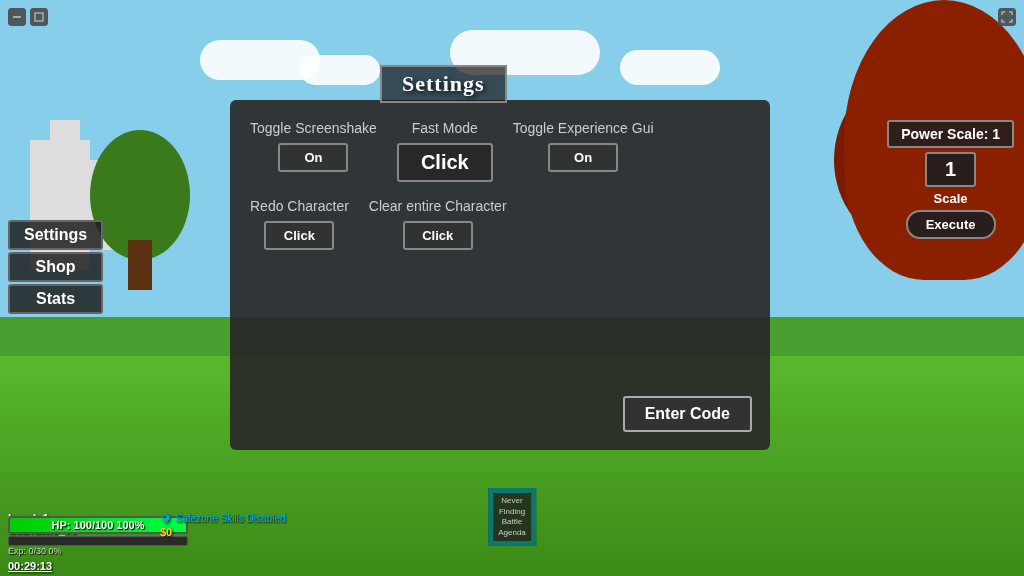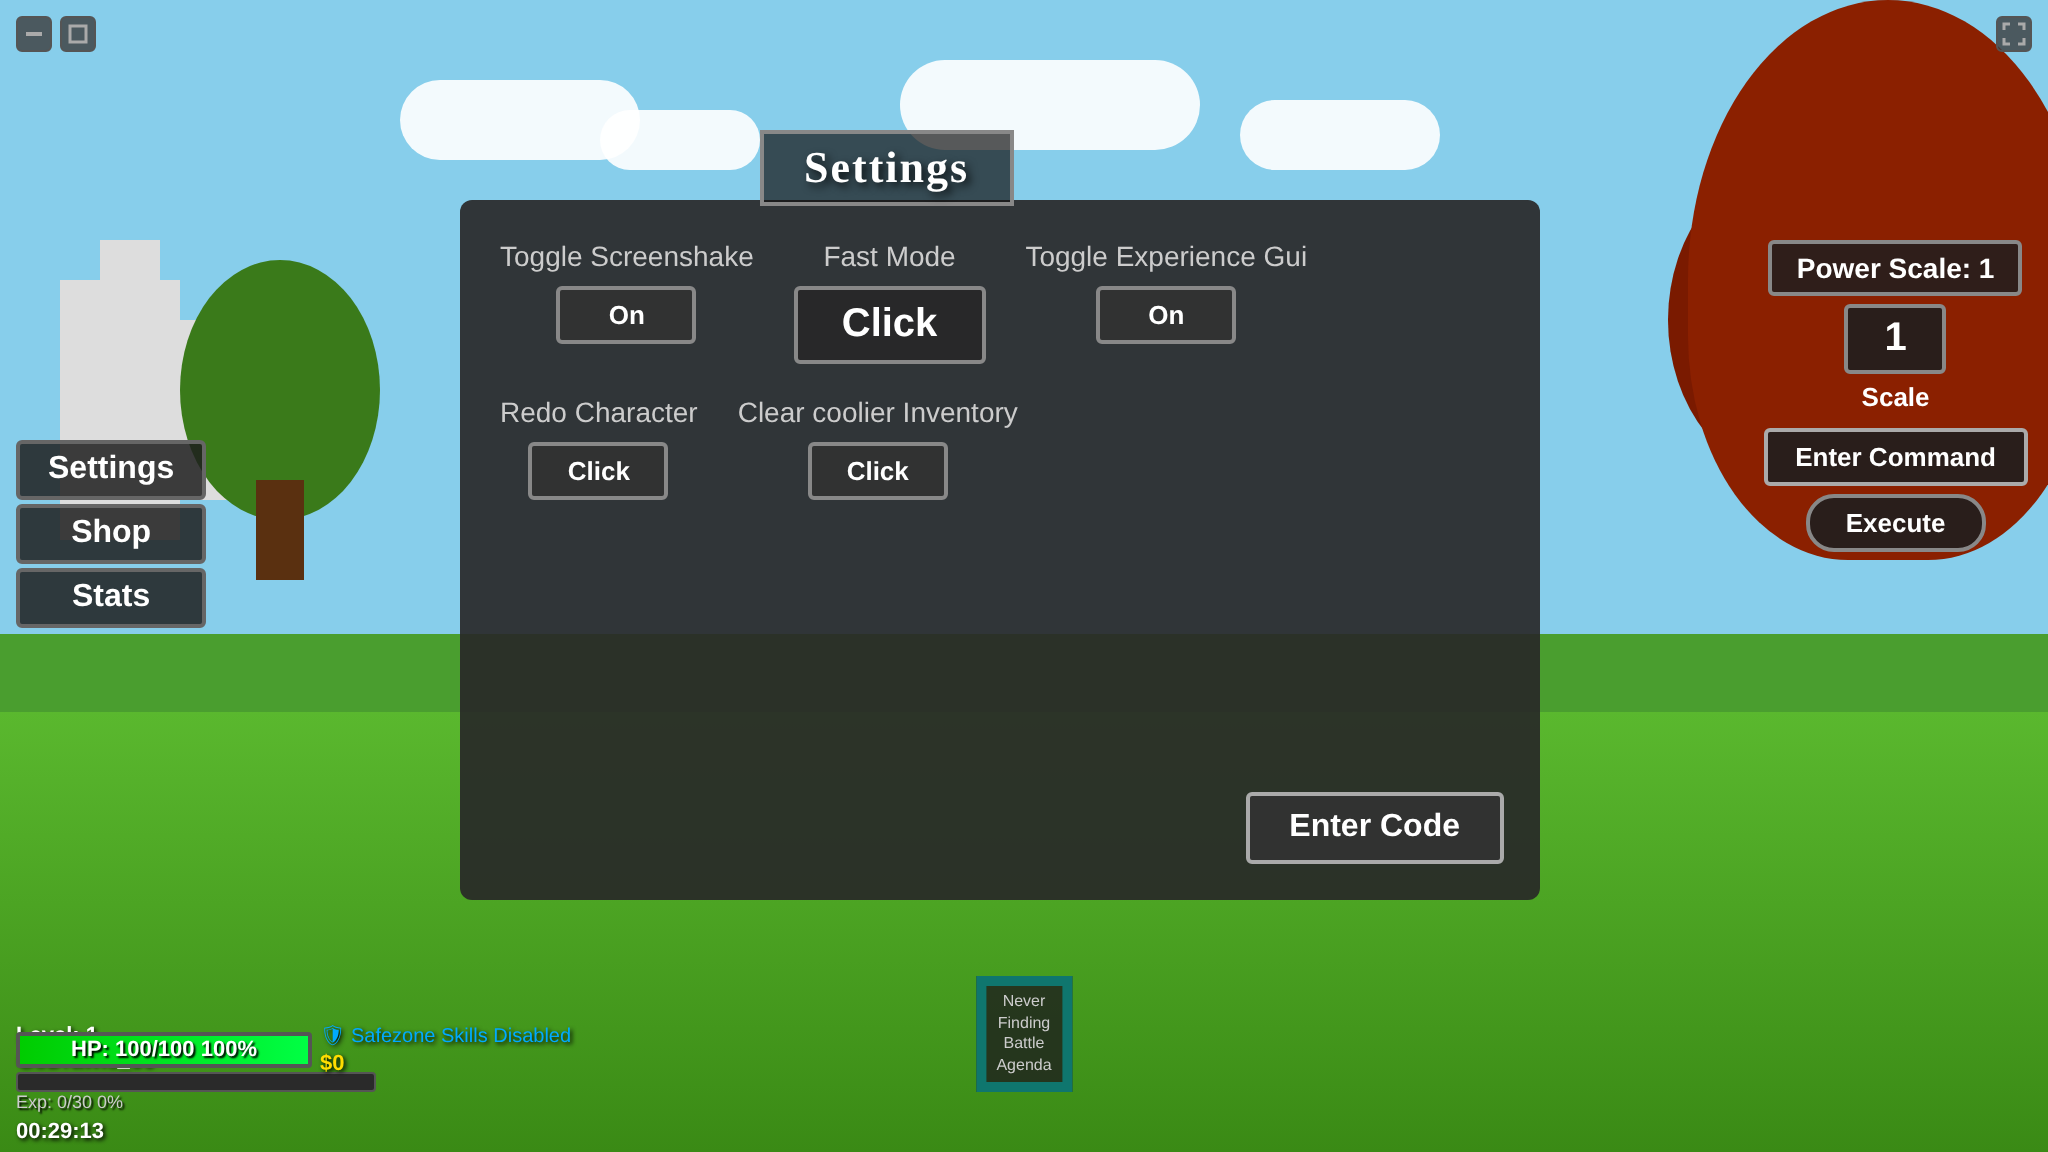--- a/index.html
+++ b/index.html
@@ -293,21 +293,21 @@
     }
 
     .hp-bar-container {
       position: absolute;
       left: 8px;
       bottom: 20px;
       width: 180px;
     }
 
     .hp-bar {
-      width: 148px;
+      width: 180px;
       height: 18px;
       background: #0c4a6e;
       border: 2px solid #555;
       border-radius: 2px;
       overflow: hidden;
       position: relative;
     }
 
     .hp-fill {
       height: 100%;
@@ -348,20 +348,21 @@
     }
 
     .timer {
       position: absolute;
       left: 8px;
       bottom: 4px;
       color: white;
       font-size: 11px;
       font-weight: bold;
       text-shadow: 1px 1px 2px black;
+      text-decoration: underline;
     }
 
     .safezone-notice {
       position: absolute;
       left: 160px;
       bottom: 52px;
       color: #00aaff;
       font-size: 10px;
       font-weight: normal;
       text-align: center;
@@ -495,39 +496,38 @@
       <button class="settings-btn">On</button>
     </div>
   </div>
 
   <div class="settings-row" style="margin-top:10px;">
     <div class="settings-item">
       <span class="settings-label">Redo Character</span>
       <button class="settings-btn">Click</button>
     </div>
     <div class="settings-item" style="margin-left:10px;">
-      <span class="settings-label">Clear coolier Inventory</span>
+      <span class="settings-label">Clear entire Character</span>
       <button class="settings-btn">Click</button>
     </div>
   </div>
 
   <button class="enter-code-btn">Enter Code</button>
 </div>
 
 <div class="left-sidebar">
   <button class="sidebar-btn">Settings</button>
   <button class="sidebar-btn">Shop</button>
   <button class="sidebar-btn">Stats</button>
 </div>
 
 <div class="right-panel">
   <div class="power-scale-label">Power Scale: 1</div>
   <div class="power-scale-value">1</div>
   <div class="scale-label">Scale</div>
-  <button class="enter-command-btn">Enter Command</button>
   <button class="execute-btn">Execute</button>
 </div>
 
 <div class="bottom-hud">
 
   <div class="player-info">
     <div class="player-level">Level: 1</div>
     <div class="player-name">GsDrawls_99</div>
   </div>
 

